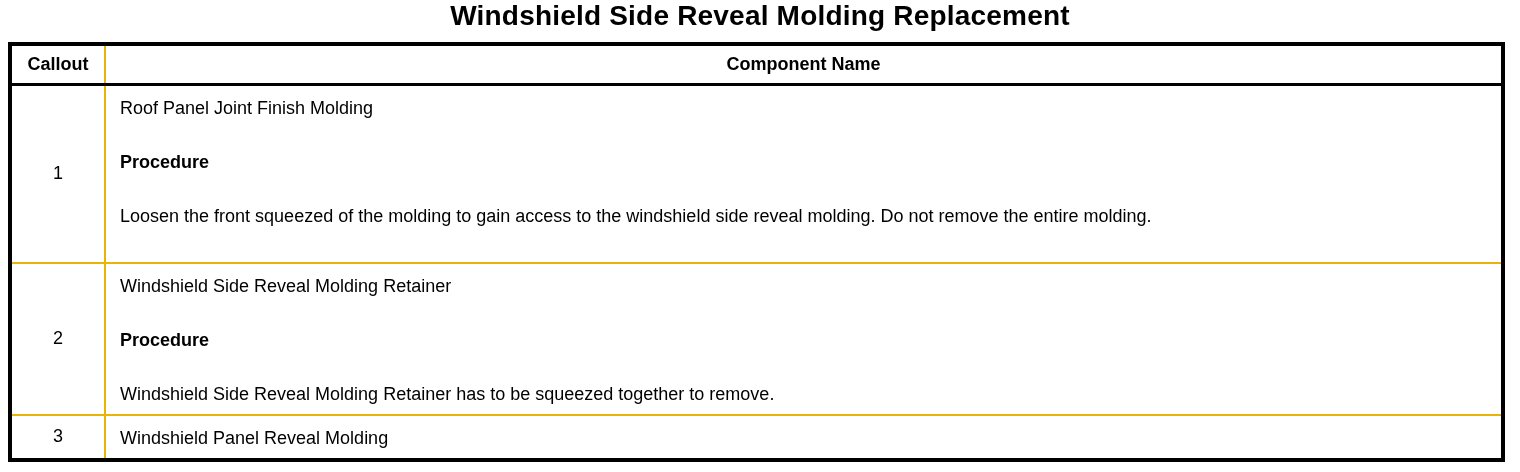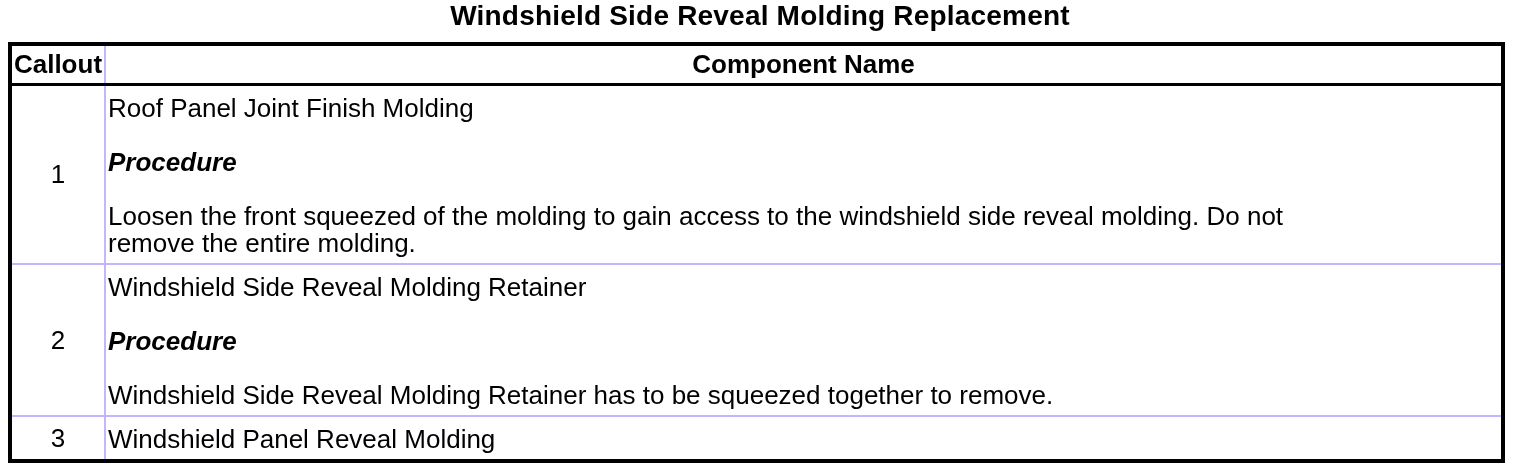--- a/index.html
+++ b/index.html
@@ -26,53 +26,52 @@
     left: 8px;
     top: 42px;
     width: 1497px;
     border-collapse: collapse;
     table-layout: fixed;
     background: #ffffff;
     border: 4px solid #000000;
   }
   table.callout-table th,
   table.callout-table td {
-    border: 2px solid #c4b5fd;
-    font-size: 26px;
+    border: 2px solid #eab308;
+    font-size: 18px;
     overflow: hidden;
   }
   table.callout-table thead th {
     height: 37px;
     font-weight: bold;
     text-align: center;
     vertical-align: middle;
     padding: 0;
     border-bottom: 3px solid #000000;
   }
   td.callout-cell {
     text-align: center;
     vertical-align: middle;
     padding: 0;
   }
   td.component-cell {
     vertical-align: top;
-    padding: 9px 10px 6px 2px;
+    padding: 9px 10px 6px 14px;
     line-height: 27px;
     margin-left: 35px;
   }
   td.component-cell p {
     margin: 0 0 27px 0;
     max-width: 1230px;
   }
   td.component-cell p:last-child {
     margin-bottom: 0;
   }
   p.procedure-label {
     font-weight: bold;
-    font-style: italic;
   }
   tr.row-tall-1  { height: 178px; }
   tr.row-tall-2  { height: 148px; }
   tr.row-short   { height: 39px; }
 </style>
 </head>
 <body>
 
 <h1 class="doc-title">Windshield Side Reveal Molding Replacement</h1>
 

